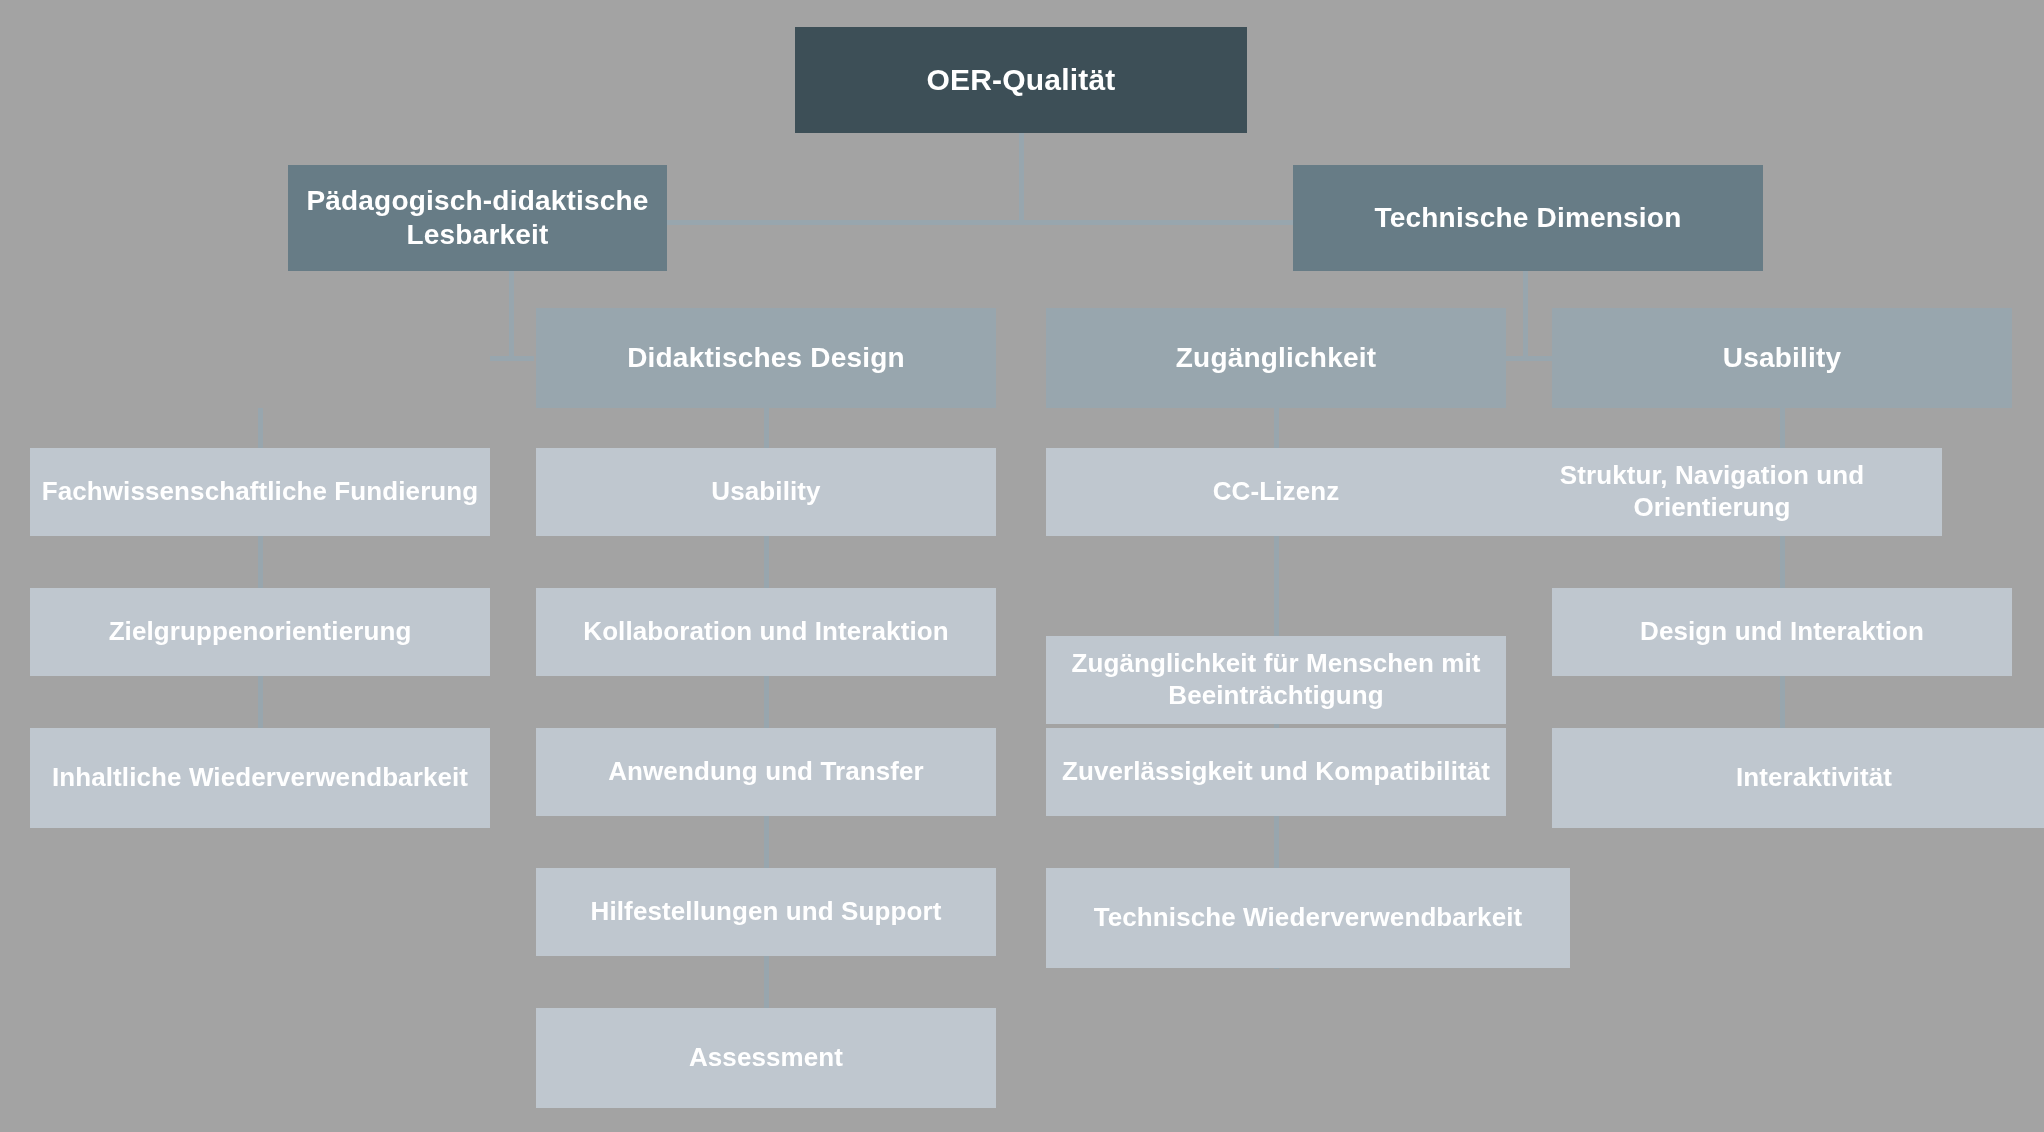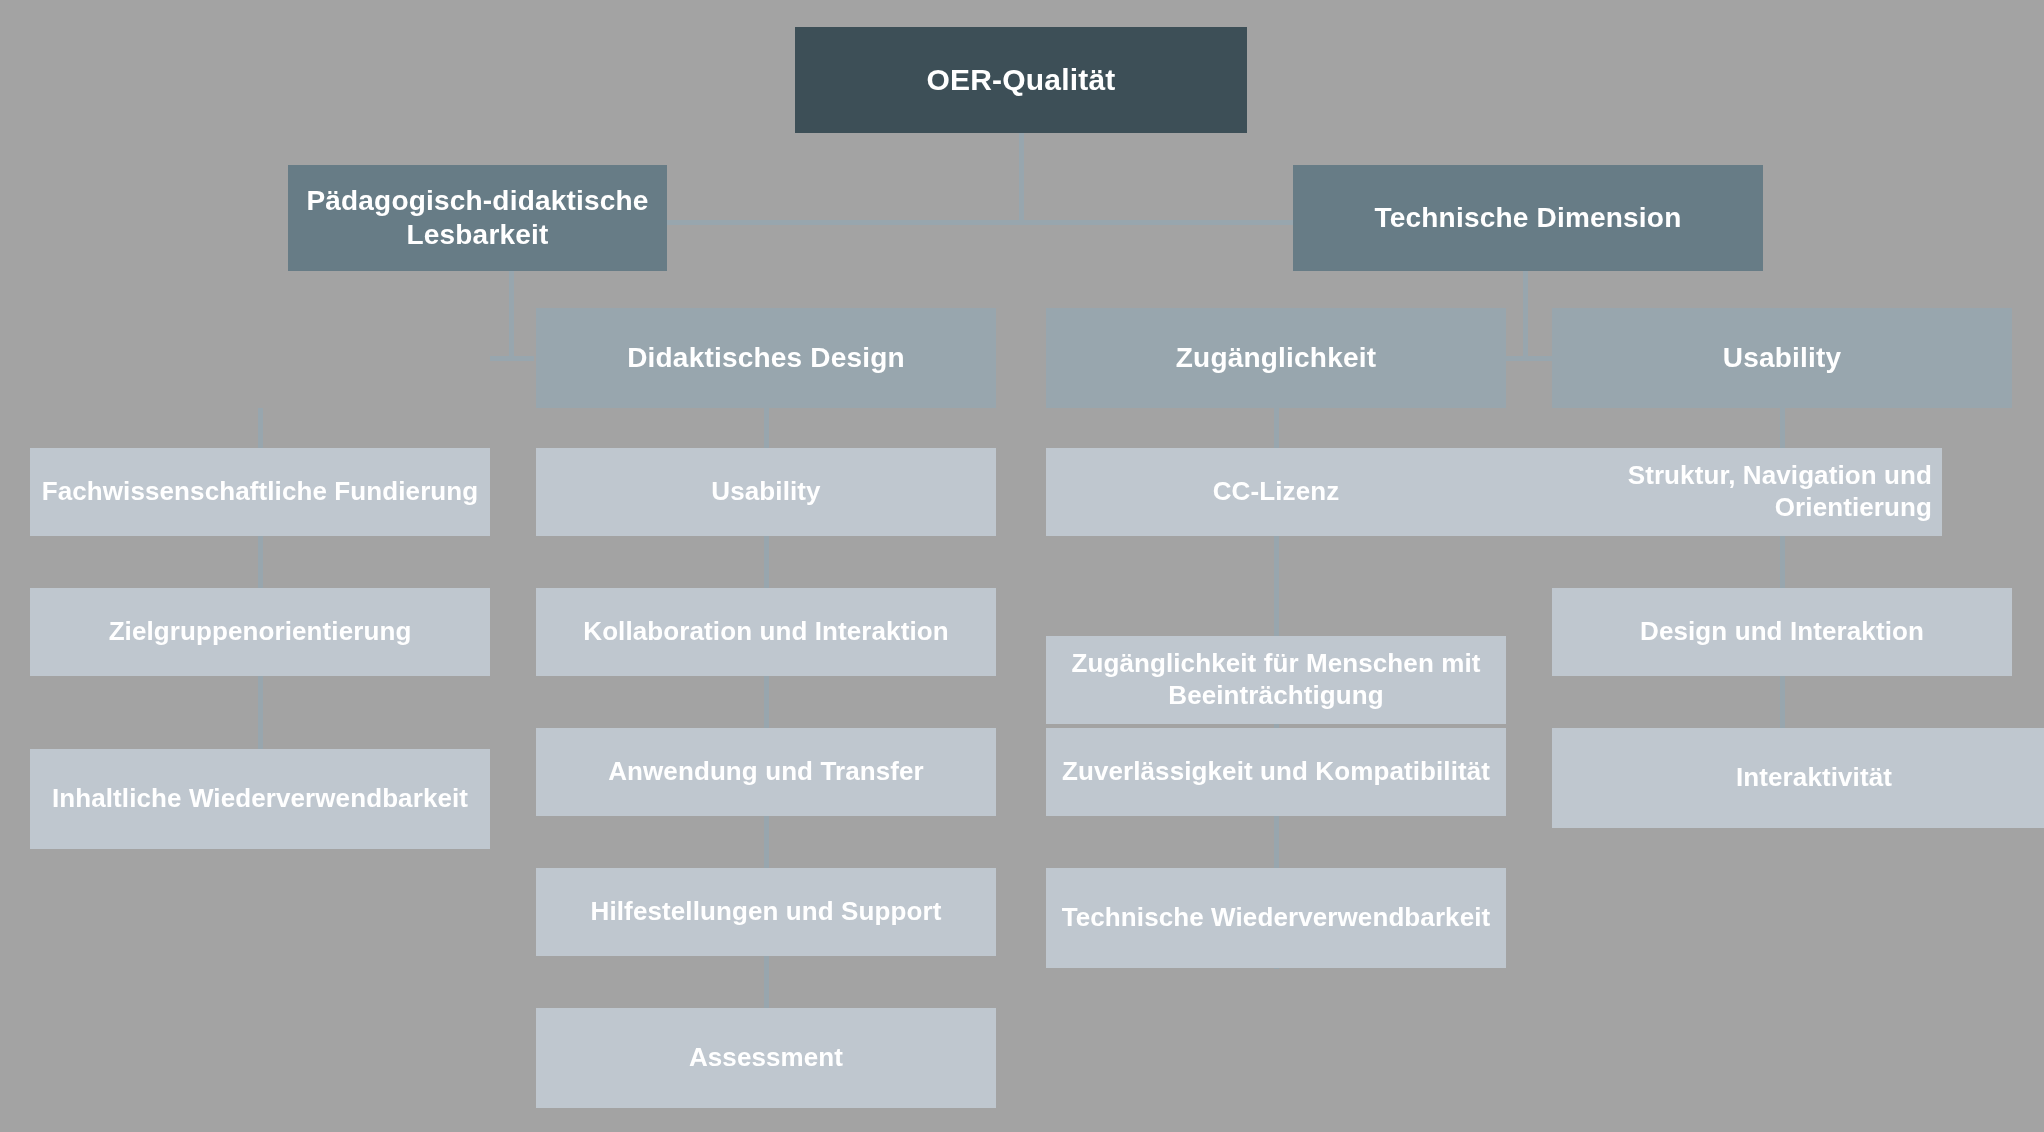--- a/index.html
+++ b/index.html
@@ -114,21 +114,21 @@
   <div class="node lvl-cat" style="left:1552px; top:308px; width:460px; height:100px;">
     <span>Usability</span>
   </div>
 
   <div class="node lvl-leaf" style="left:30px; top:448px; width:460px; height:88px;">
     <span>Fachwissenschaftliche Fundierung</span>
   </div>
   <div class="node lvl-leaf" style="left:30px; top:588px; width:460px; height:88px;">
     <span>Zielgruppenorientierung</span>
   </div>
-  <div class="node lvl-leaf" style="left:30px; top:728px; width:460px; height:100px;margin-top:21px;">
+  <div class="node lvl-leaf" style="left:30px; top:728px; width:460px; height:100px;">
     <span>Inhaltliche Wiederverwendbarkeit</span>
   </div>
 
   <div class="node lvl-leaf" style="left:536px; top:448px; width:460px; height:88px;">
     <span>Usability</span>
   </div>
   <div class="node lvl-leaf" style="left:536px; top:588px; width:460px; height:88px;">
     <span>Kollaboration und Interaktion</span>
   </div>
   <div class="node lvl-leaf" style="left:536px; top:728px; width:460px; height:88px;">
@@ -143,25 +143,25 @@
 
   <div class="node lvl-leaf" style="left:1046px; top:448px; width:460px; height:88px;">
     <span>CC-Lizenz</span>
   </div>
   <div class="node lvl-leaf" style="left:1046px; top:588px; width:460px; height:88px;margin-top:48px;">
     <span>Zugänglichkeit für Menschen mit Beeinträchtigung</span>
   </div>
   <div class="node lvl-leaf" style="left:1046px; top:728px; width:460px; height:88px;">
     <span>Zuverlässigkeit und Kompatibilität</span>
   </div>
-  <div class="node lvl-leaf" style="left:1046px; top:868px; width:460px; height:100px;">
+  <div class="node lvl-leaf" style="left:1046px; top:868px; width:524px; height:100px;">
     <span>Technische Wiederverwendbarkeit</span>
   </div>
 
-  <div class="node lvl-leaf" style="left:1482px; top:448px; width:460px; height:88px;text-align:right;">
+  <div class="node lvl-leaf" style="left:1482px; top:448px; width:460px; height:88px;">
     <span>Struktur, Navigation und Orientierung</span>
   </div>
   <div class="node lvl-leaf" style="left:1552px; top:588px; width:460px; height:88px;">
     <span>Design und Interaktion</span>
   </div>
   <div class="node lvl-leaf" style="left:1552px; top:728px; width:524px; height:100px;">
     <span>Interaktivität</span>
   </div>
 
 </div>

